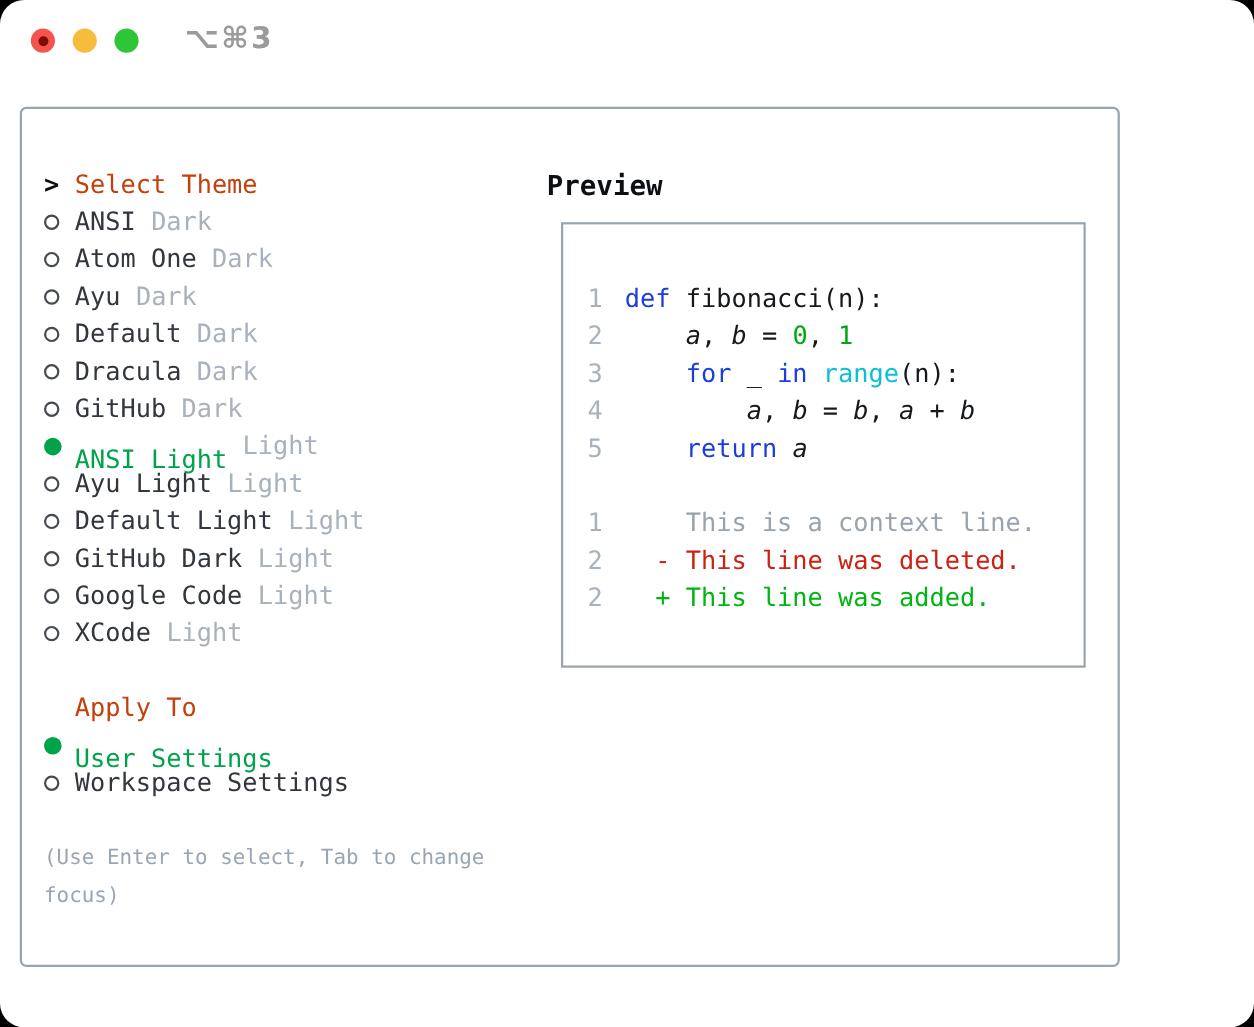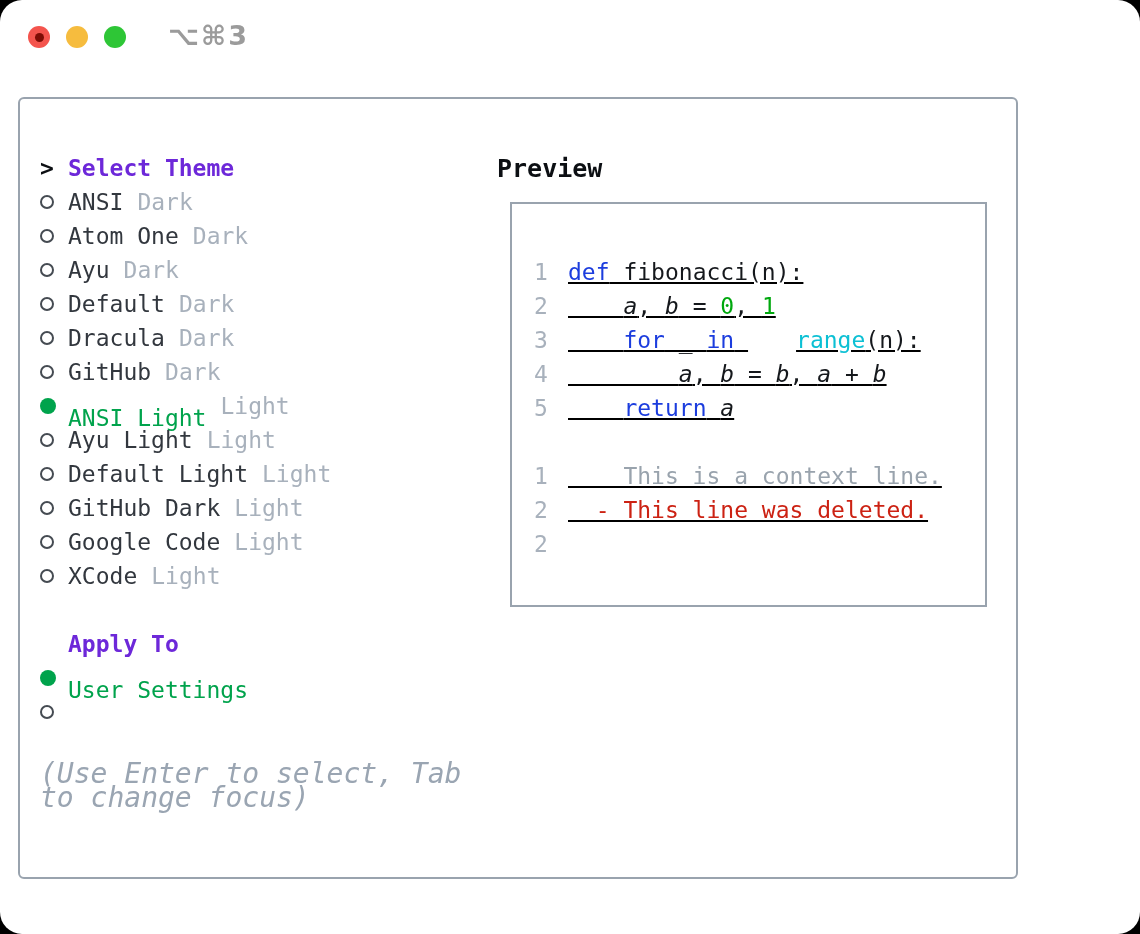--- a/index.html
+++ b/index.html
@@ -20,36 +20,36 @@
   .main-box{position:absolute;left:18px;top:97px;width:1000px;height:782px;box-sizing:border-box;border:2px solid var(--border-gray,#99a3ae);border-radius:6px;background:#fff;}
 
   
   .left-pane{position:absolute;left:20px;top:52px;width:424px;font-size:23px;color:var(--text-dark,#2f343a);}
   .row{display:flex;align-items:center;height:34px;white-space:pre;}
   .bullet-col{width:28px;flex:0 0 28px;display:flex;align-items:center;}
   .circle{width:14px;height:14px;border-radius:50%;box-sizing:border-box;}
   .circle.open{border:2px solid #454b52;background:transparent;}
   .circle.filled{background:var(--accent-green,#00a34c);width:16px;height:16px;}
   .prompt{font-weight:bold;color:#0c0f13;}
-  .hdr{font-weight:bold;color:#6d28d9;}
+  .hdr{font-weight:normal;color:#c2410c;}
   .item-name{color:#32373e;}
   .item-name.sel{color:var(--accent-green,#00a34c);margin-top:24px;}
   .item-tag{color:var(--muted-gray,#a8b1bc);padding-left:14px;}
   .apply-gap{margin-top:34px;text-align:center;}
-  .hint{margin-top:33px;color:var(--hint-gray,#9aa5b2);font-size:28px;line-height:24px;white-space:normal;font-style:italic;}
+  .hint{margin-top:33px;color:var(--hint-gray,#9aa5b2);font-size:19px;line-height:35px;white-space:normal;}
 
   
   .preview-header{position:absolute;left:477px;top:52px;height:34px;display:flex;align-items:center;font-size:25px;font-weight:bold;color:#0c0f13;}
   .preview-box{position:absolute;left:490px;top:103px;width:477px;height:405px;box-sizing:border-box;border:2px solid var(--border-gray,#98a2ad);background:#fff;padding:51px 0 0 22px;overflow:hidden;}
   .pline{display:flex;height:34px;align-items:center;font-size:23px;white-space:pre;}
   .lnum{flex:0 0 14px;color:var(--muted-gray,#a8b1bc);}
-  .ptext{margin-left:20px;white-space:pre;text-decoration:underline;}
+  .ptext{margin-left:20px;white-space:pre;}
   .tk-plain{color:#15181c;}
   .tk-kw{color:var(--keyword-blue,#1c3dde);}
-  .tk-builtin{color:var(--builtin-cyan,#0cc0d4);margin-left:48px;}
+  .tk-builtin{color:var(--builtin-cyan,#0cc0d4);}
   .tk-num{color:var(--number-green,#00a80e);}
   .tk-var{color:#15181c;font-style:italic;}
   .tk-ctx{color:var(--context-gray,#99a3ad);text-align:right;}
   .tk-del{color:var(--diff-deleted-red,#cc2213);}
   .tk-add{color:var(--diff-added-green,#00b513);}
 </style>
 </head>
 <body>
 
 <div class="window">
@@ -86,33 +86,33 @@
           <div class="row"><span class="bullet-col"><span class="circle open"></span></span><span class="item-name">Google Code</span><span class="item-tag">Light</span></div>
           <div class="row"><span class="bullet-col"><span class="circle open"></span></span><span class="item-name">XCode</span><span class="item-tag">Light</span></div>
         </div>
 
       <div class="row apply-gap">
         <span class="bullet-col"></span>
         <span class="hdr">Apply To</span>
       </div>
       <div id="apply-list">
           <div class="row"><span class="bullet-col"><span class="circle filled"></span></span><span class="item-name sel">User Settings</span></div>
-          <div class="row"><span class="bullet-col"><span class="circle open"></span></span></div>
+          <div class="row"><span class="bullet-col"><span class="circle open"></span></span><span class="item-name">Workspace Settings</span></div>
         </div>
 
       <div class="hint">(Use Enter to select, Tab to change focus)</div>
     </div>
 
     <div class="preview-header">Preview</div>
     <div class="preview-box" id="preview-box">
         <div class="pline"><span class="lnum">1</span><span class="ptext"><span class="tk-kw">def</span><span class="tk-plain"> fibonacci(n):</span></span></div>
         <div class="pline"><span class="lnum">2</span><span class="ptext"><span class="tk-plain">    </span><span class="tk-var">a</span><span class="tk-plain">, </span><span class="tk-var">b</span><span class="tk-plain"> = </span><span class="tk-num">0</span><span class="tk-plain">, </span><span class="tk-num">1</span></span></div>
         <div class="pline"><span class="lnum">3</span><span class="ptext"><span class="tk-plain">    </span><span class="tk-kw">for</span><span class="tk-plain"> _ </span><span class="tk-kw">in</span><span class="tk-plain"> </span><span class="tk-builtin">range</span><span class="tk-plain">(n):</span></span></div>
         <div class="pline"><span class="lnum">4</span><span class="ptext"><span class="tk-plain">        </span><span class="tk-var">a</span><span class="tk-plain">, </span><span class="tk-var">b</span><span class="tk-plain"> = </span><span class="tk-var">b</span><span class="tk-plain">, </span><span class="tk-var">a</span><span class="tk-plain"> + </span><span class="tk-var">b</span></span></div>
         <div class="pline"><span class="lnum">5</span><span class="ptext"><span class="tk-plain">    </span><span class="tk-kw">return</span><span class="tk-plain"> </span><span class="tk-var">a</span></span></div>
         <div class="pline"><span class="lnum"></span><span class="ptext"></span></div>
         <div class="pline"><span class="lnum">1</span><span class="ptext"><span class="tk-ctx">    This is a context line.</span></span></div>
         <div class="pline"><span class="lnum">2</span><span class="ptext"><span class="tk-del">  - This line was deleted.</span></span></div>
-        <div class="pline"><span class="lnum">2</span></div>
+        <div class="pline"><span class="lnum">2</span><span class="ptext"><span class="tk-add">  + This line was added.</span></span></div>
       </div>
 
   </div>
 </div>
 
 </body></html>

